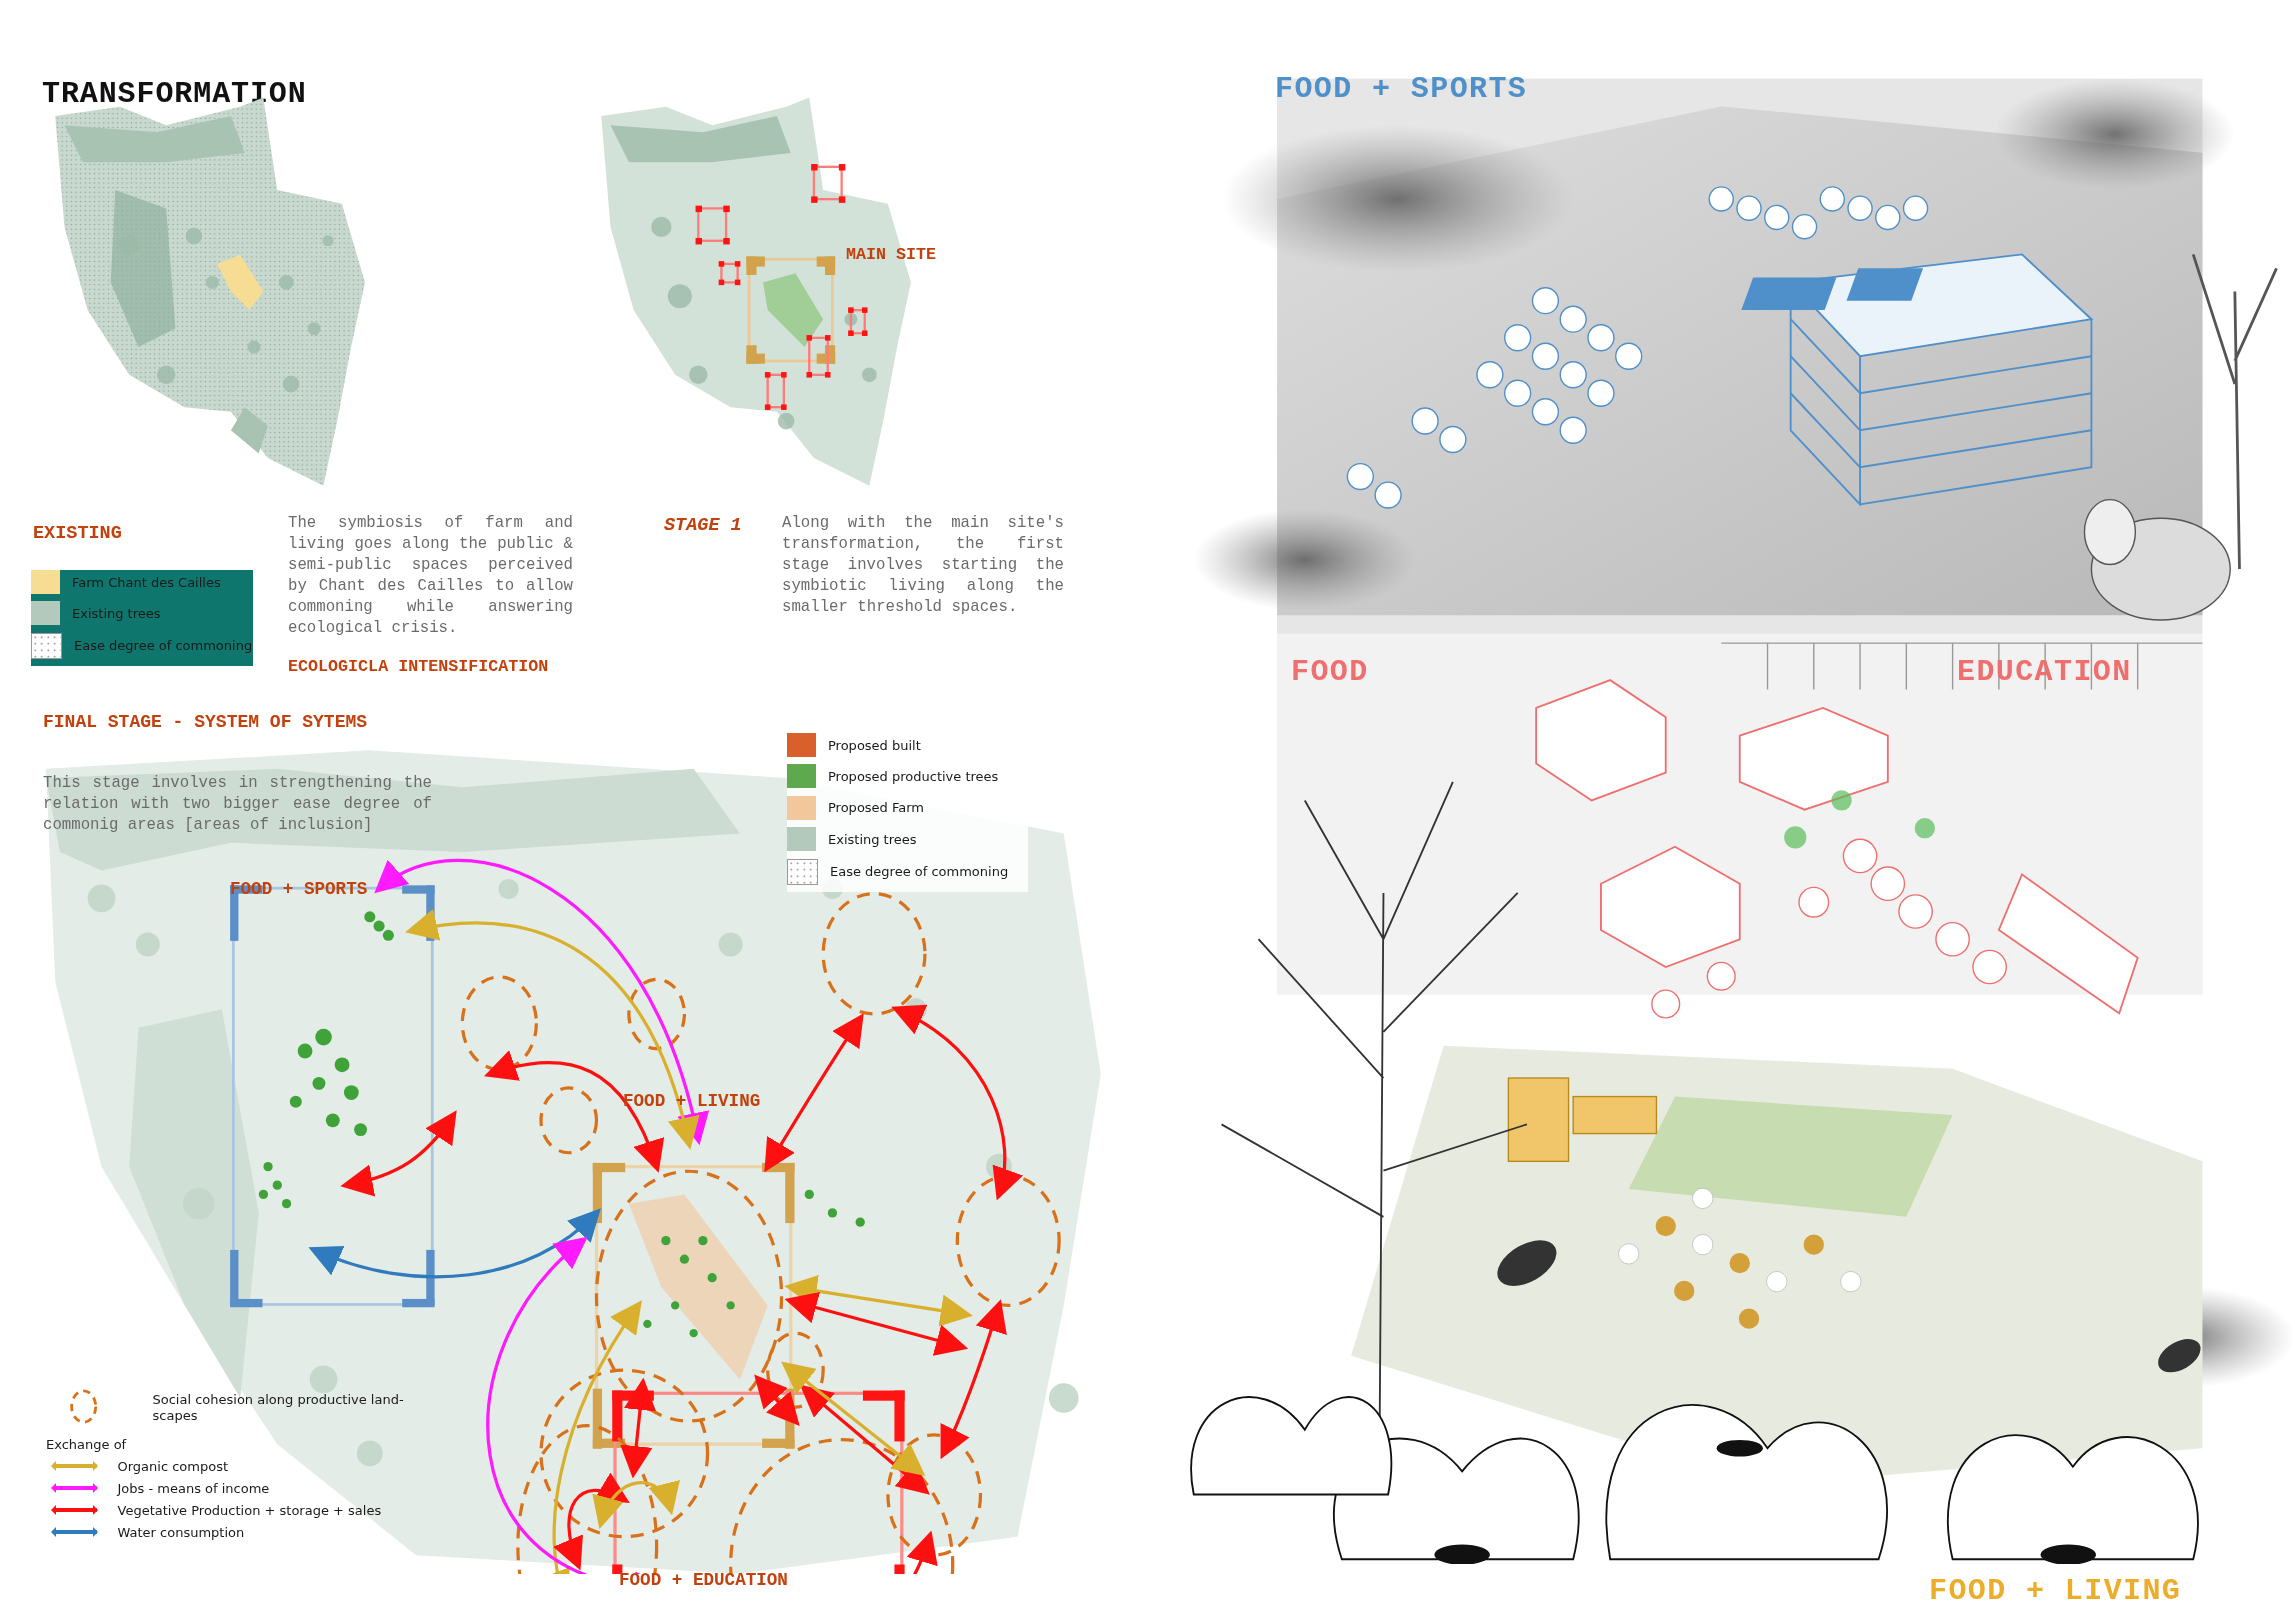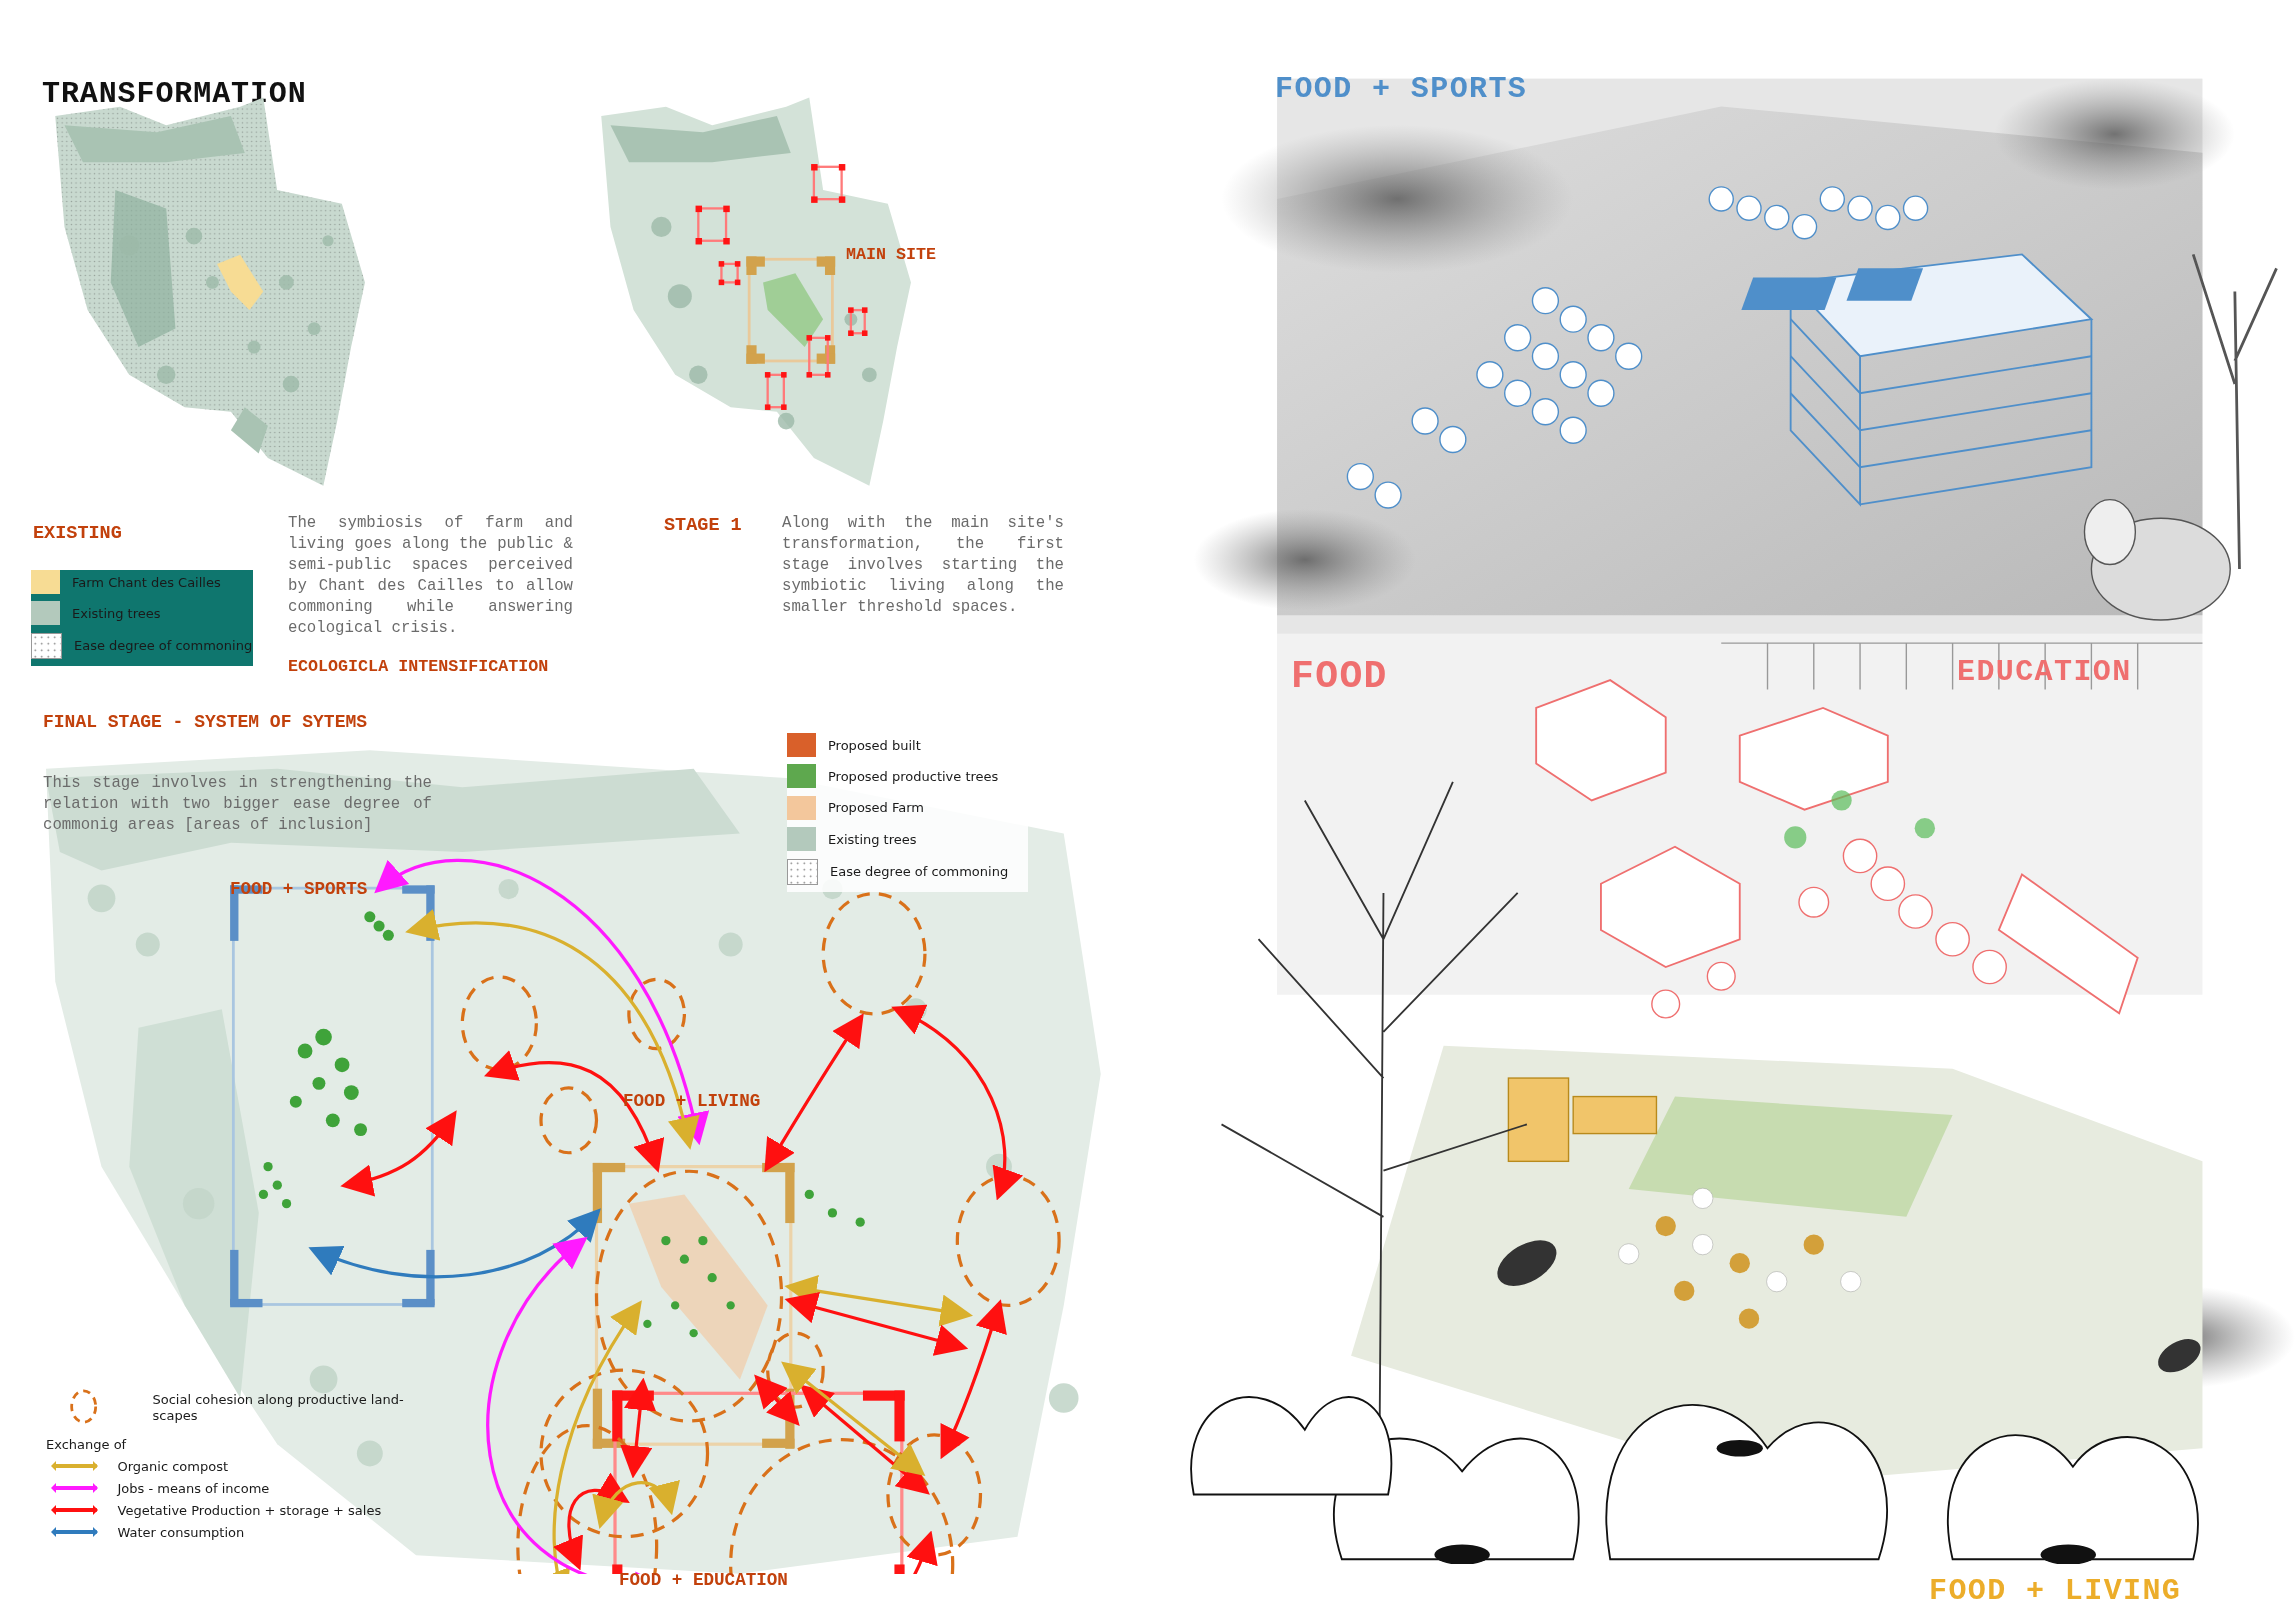--- a/index.html
+++ b/index.html
@@ -144,21 +144,21 @@
     <span class="legend-text sans">Existing trees</span>
   </div>
   <div class="legend-row">
     <div class="swatch dots"></div>
     <span class="legend-text sans">Ease degree of commoning</span>
   </div>
 </div>
 <div class="abs mono body-text" style="left:288px; top:491px; width:285px;">The symbiosis of farm and living goes along the public &amp; semi-public spaces perceived by Chant des Cailles to allow commoning while answering ecological crisis.</div>
 <div class="abs mono label-grey" style="left:288px; top:635px; font-size:16.7px;">ECOLOGICLA INTENSIFICATION</div>
 
-<div class="abs mono label-grey" style="left:664px; top:493px; font-size:18.5px;">STAGE 1</div>
+<div class="abs mono label-grey" style="left:664px; top:493px; font-size:18.5px;font-style:italic;">STAGE 1</div>
 <div class="abs mono body-text" style="left:782px; top:491px; width:282px;">Along with the main site's transformation, the first stage involves starting the symbiotic living along the smaller threshold spaces.</div>
 
 <div class="abs mono label-grey" style="left:43px; top:690px; font-size:18px;">FINAL STAGE - SYSTEM OF SYTEMS</div>
 <div class="abs mono body-text" style="left:43px; top:751px; width:389px; z-index:2;">This stage involves in strengthening the relation with two bigger ease degree of commonig areas [areas of inclusion]</div>
 
 <div class="map" style="left:46px; top:750px; width:1064px; height:824px;">
   <svg viewBox="0 0 2300 1780">
     <defs>
       <marker id="ah-r" markerWidth="10" markerHeight="10" refX="8" refY="5" orient="auto">
           <path d="M0,0 L10,5 L0,10 Z" fill="#ff1010"></path>
@@ -485,16 +485,16 @@
     </g>
     <g fill="#111">
       <ellipse cx="640" cy="3230" rx="60" ry="22"></ellipse>
         <ellipse cx="1240" cy="3000" rx="50" ry="18"></ellipse>
         <ellipse cx="1950" cy="3230" rx="60" ry="22"></ellipse>
     </g>
   </svg>
 </div>
 
 <div class="abs mono render-title" style="left:1275px; top:50px; font-size:30px; color:#4f8fca;">FOOD + SPORTS</div>
-<div class="abs mono render-title" style="left:1291px; top:633px; font-size:38px; color:#ef6f6f;">FOOD</div>
+<div class="abs mono render-title" style="left:1291px; top:633px; font-size:30px; color:#ef6f6f;">FOOD</div>
 <div class="abs mono render-title" style="left:1957px; top:633px; font-size:30px; color:#ef6f6f;text-align:right;">EDUCATION</div>
 <div class="abs mono render-title" style="left:1929px; top:1552px; font-size:30px; color:#ecad2a;">FOOD + LIVING</div>
 
 
 </body></html>

